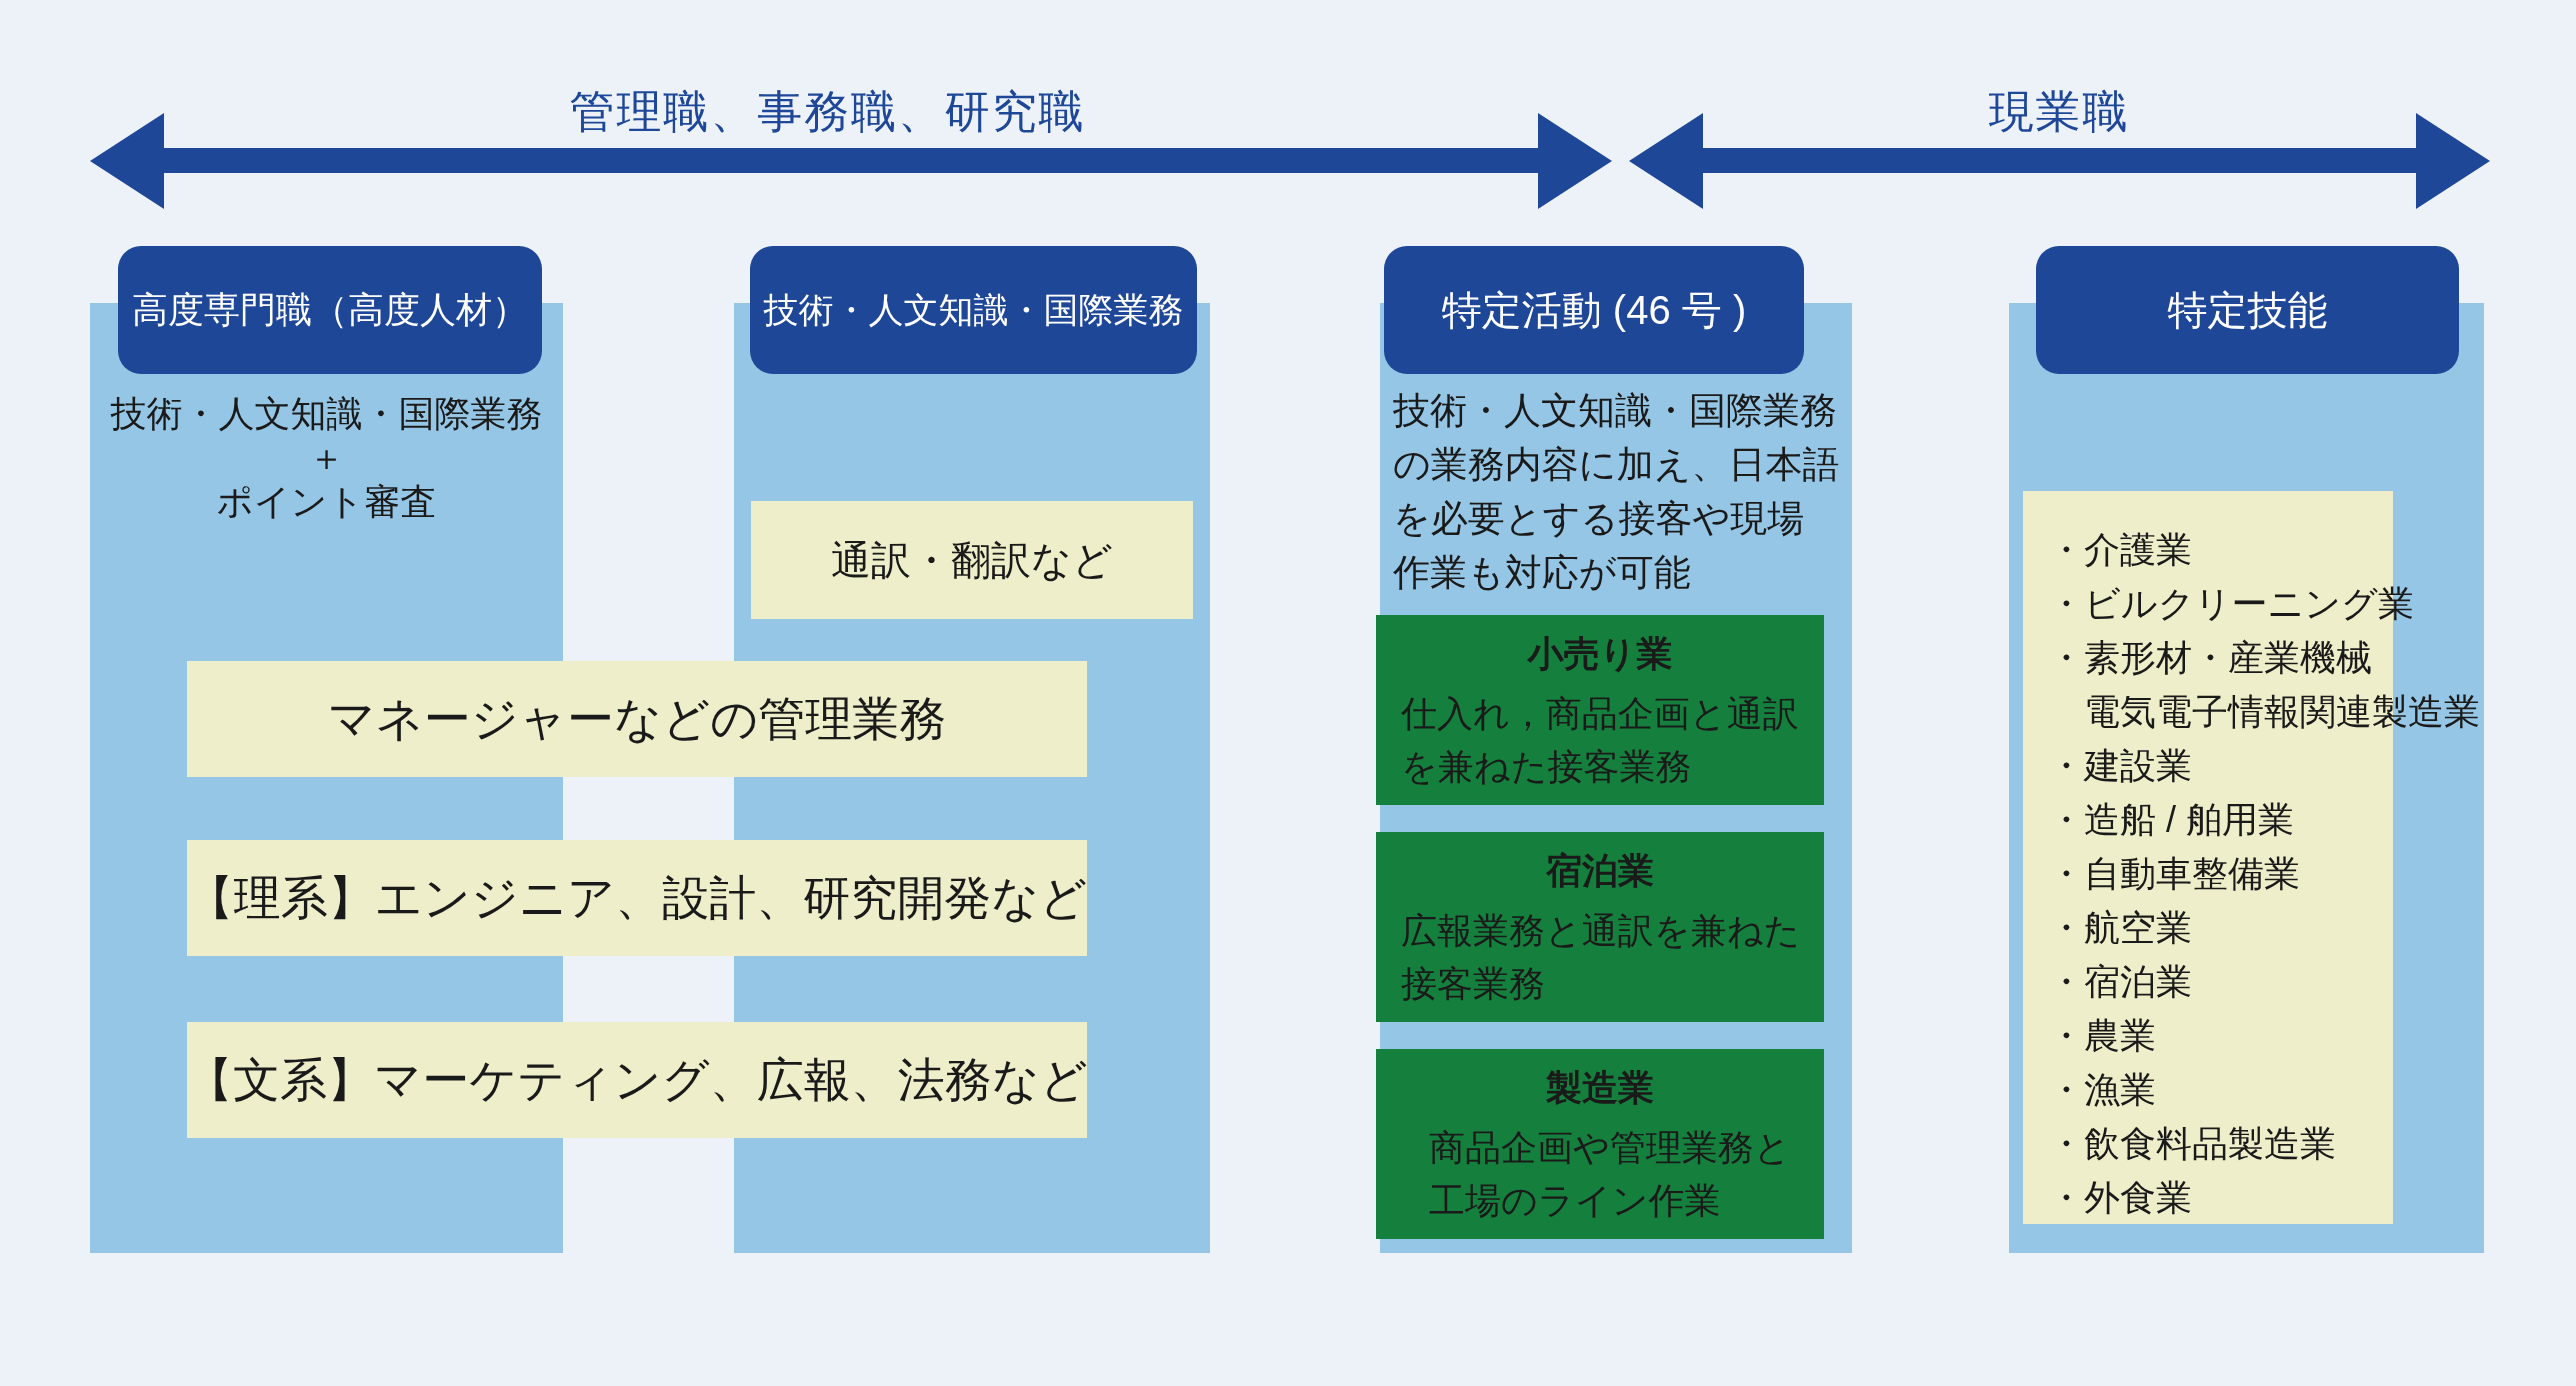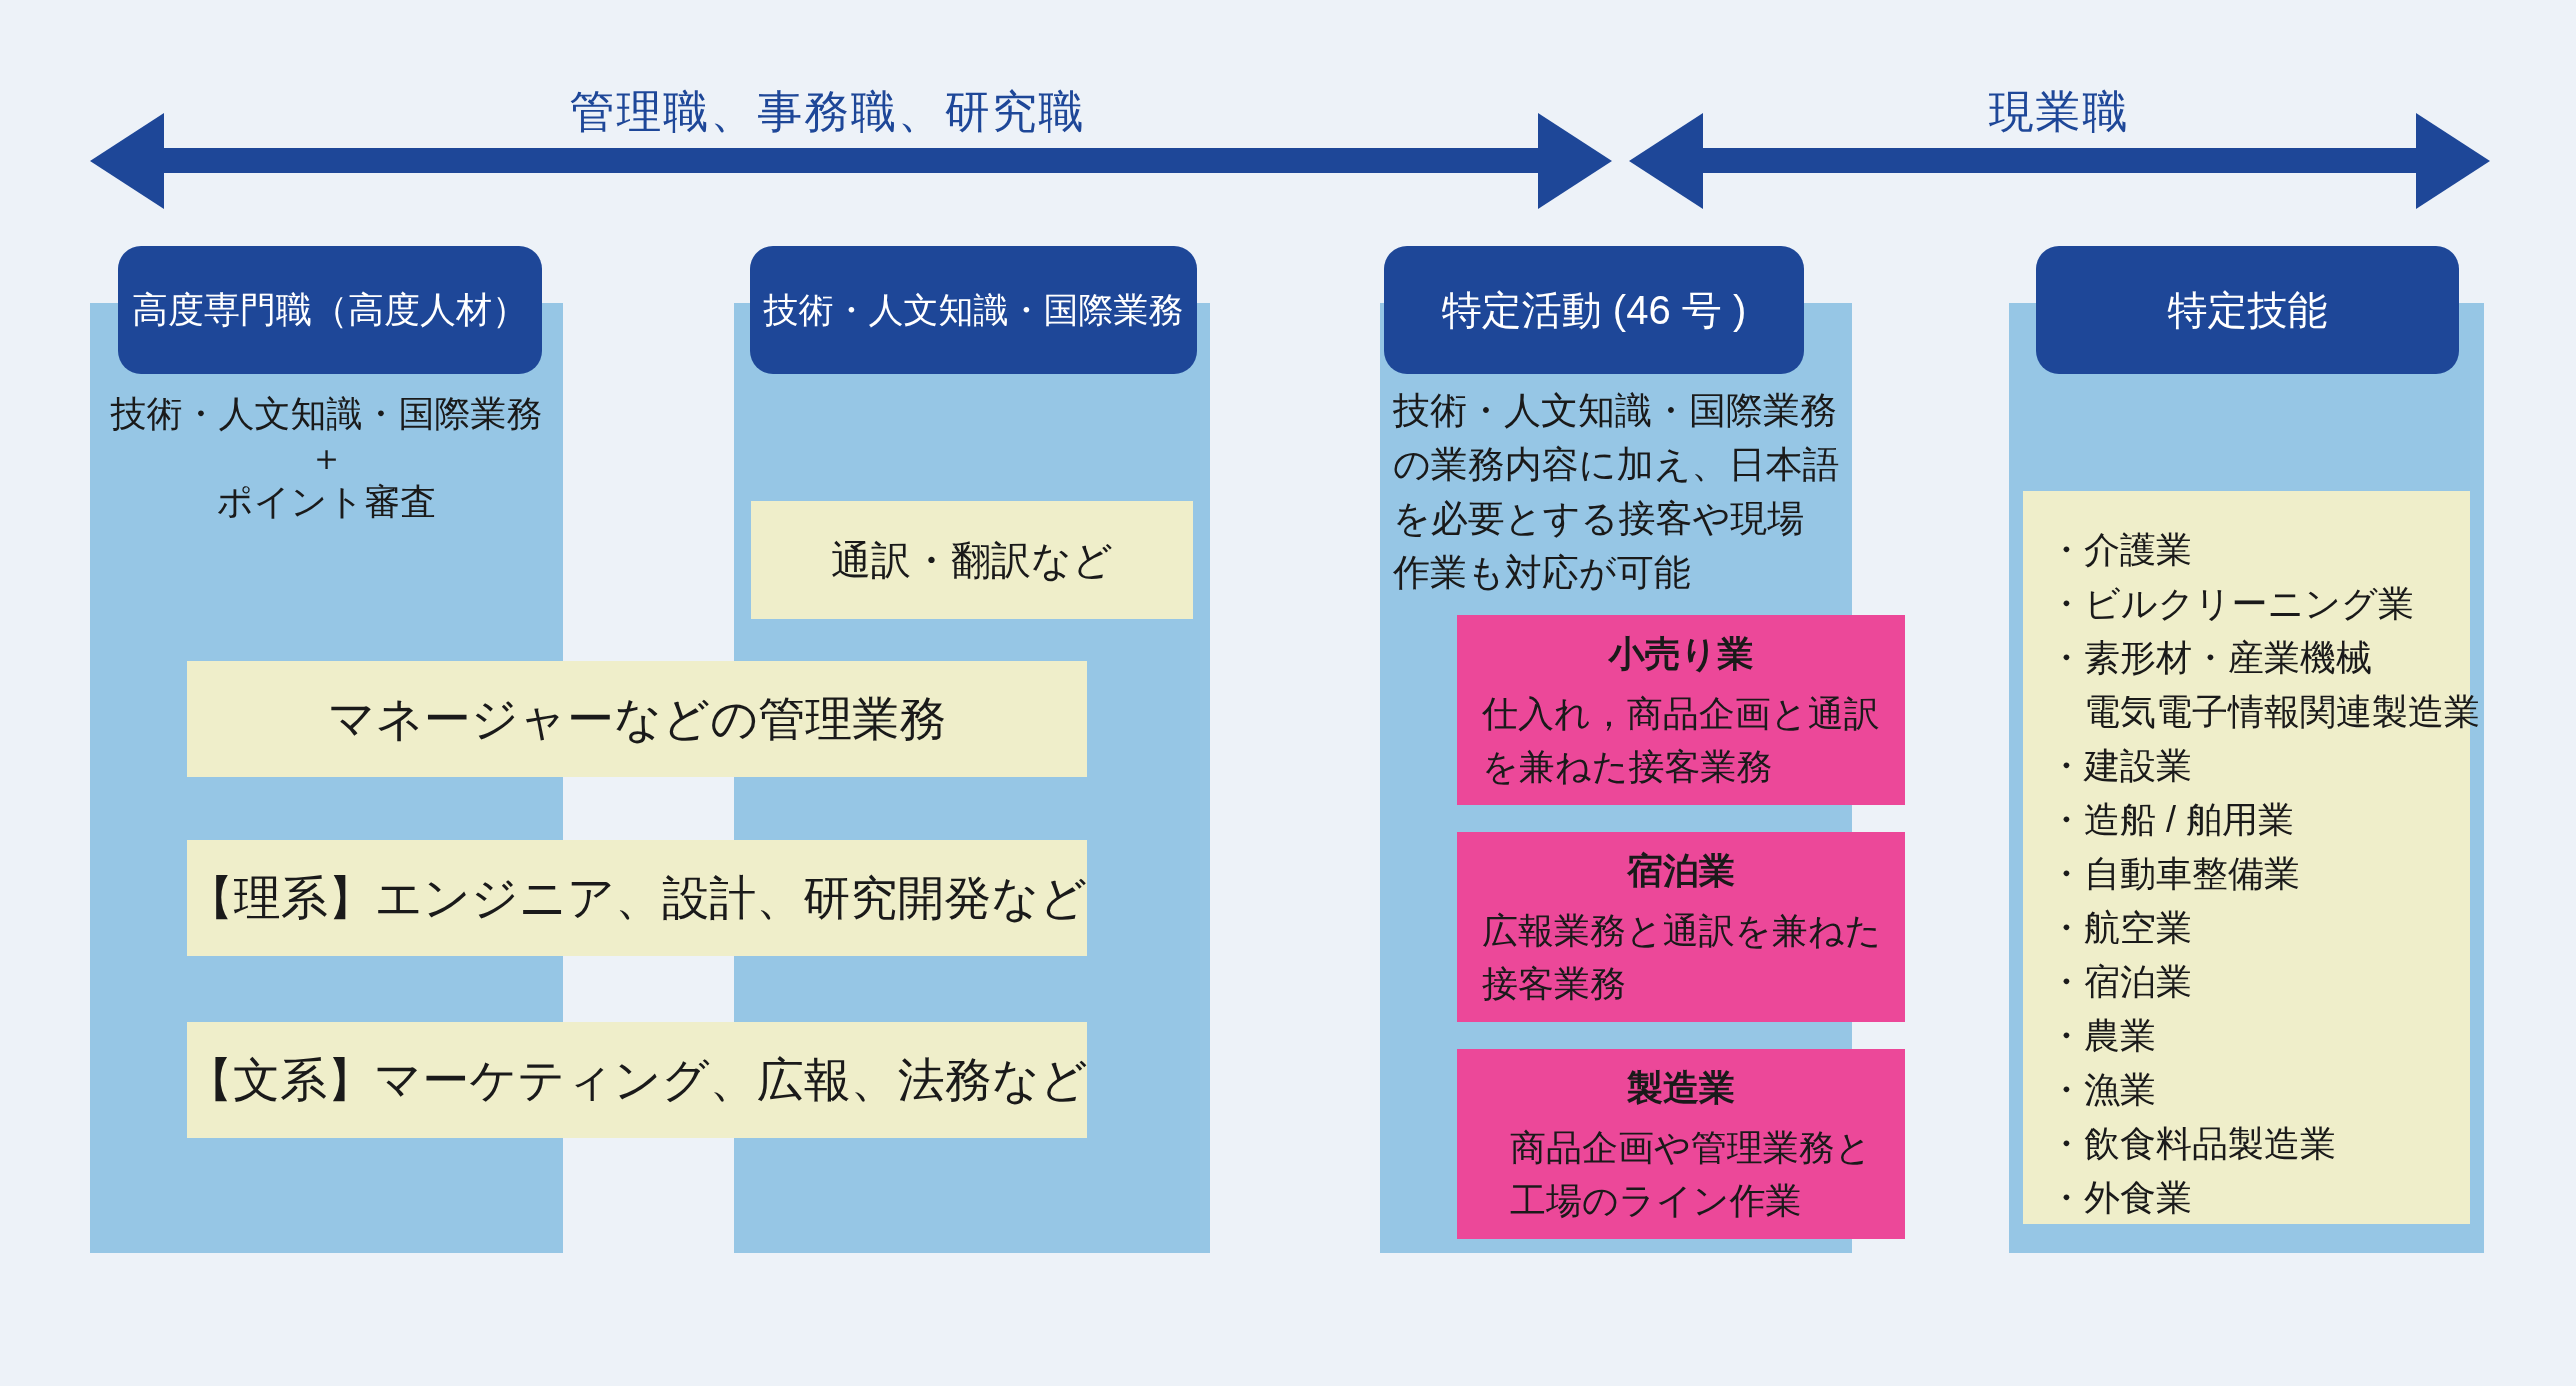--- a/index.html
+++ b/index.html
@@ -62,31 +62,31 @@
     font-size:47px;white-space:nowrap;
   }
   .span-box.sbA{top:661px;}
   .span-box.sbB{top:840px;}
   .span-box.sbC{top:1022px;}
   
   .c3-desc{
     position:absolute;left:1393px;top:384px;width:455px;
     font-size:37px;line-height:54px;white-space:nowrap;
   }
-  .card{position:absolute;left:1457px;width:448px;background:#ec4899;}
+  .card{position:absolute;left:1376px;width:448px;background:#15803d;}
   .card.k0{top:615px;height:190px;}
   .card.k1{top:832px;height:190px;}
   .card.k2{top:1049px;height:190px;}
   .card-title{margin-top:15px;text-align:center;font-weight:bold;font-size:36px;}
   .card-line{margin-left:25px;font-size:36px;line-height:53px;white-space:nowrap;}
   .card.k2 .card-line{margin-left:53px;}
   .card-body{margin-top:7.6px;}
   
   .c4-box{
-    position:absolute;left:2023px;top:491px;width:447px;height:733px;
+    position:absolute;left:2023px;top:491px;width:370px;height:733px;
     background:#EFEECA;box-sizing:border-box;padding:32px 0 0 25px;
   }
   .ind{font-size:36px;line-height:54px;white-space:nowrap;}
 </style>
 </head>
 <body>
 
 <div class="canvas">
 
   <div class="arrow-label left">管理職、事務職、研究職</div>

